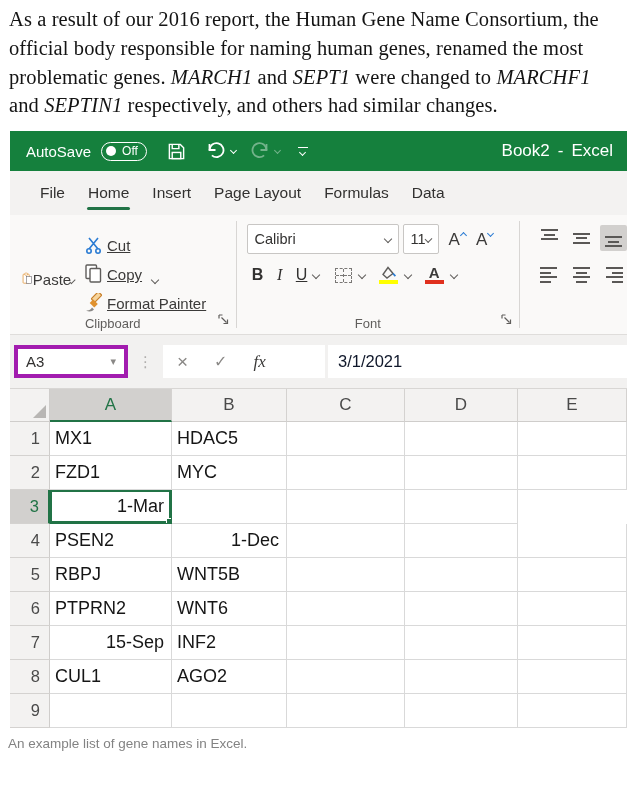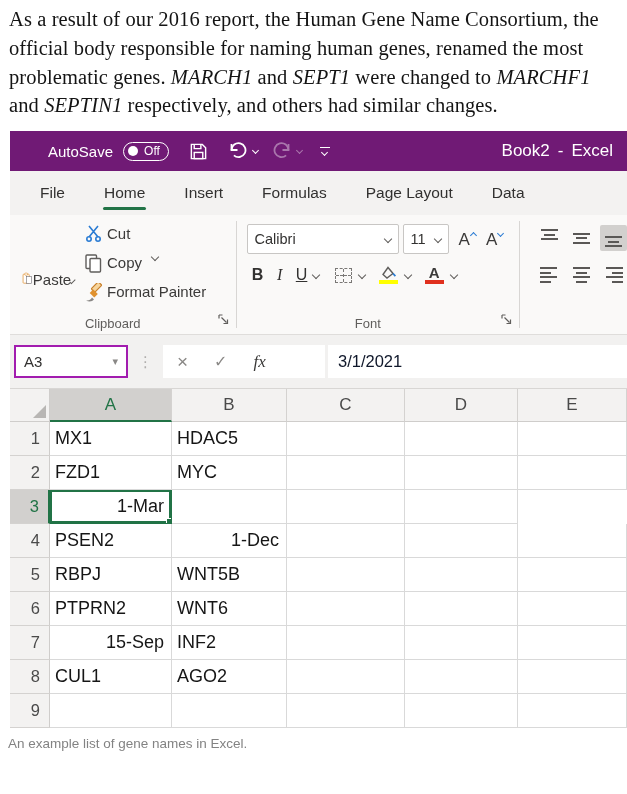--- a/index.html
+++ b/index.html
@@ -8,75 +8,75 @@
 
   
   .intro { padding:5px 10px 0 9px; font-family:"Liberation Serif", serif; font-size:20.5px;
            line-height:28.8px; color:#141414; letter-spacing:0.1px; }
   .intro em { font-style:italic; }
 
   
   .excel { width:617px; margin:11px 0 0 10px; background:#f6f5f4; }
 
   
-  .titlebar { height:40px; background:#701a75; display:flex; align-items:center;
-              color:#ffffff; font-size:15px; padding:0 14px 0 38px; }
+  .titlebar { height:40px; background:#15803d; display:flex; align-items:center;
+              color:#ffffff; font-size:15px; padding:0 14px 0 16px; }
   .autosave-toggle { display:inline-flex; align-items:center; border:1.5px solid #fff;
               border-radius:10px; height:19px; padding:0 8px 0 4px; margin-left:10px; gap:6px; }
   .toggle-knob { width:10px; height:10px; border-radius:50%; background:#fff; }
   .autosave-toggle .state { font-size:12px; }
   .tb-icon { margin-left:20px; display:inline-flex; align-items:center; }
   .tb-icon svg { display:block; }
   .redo { opacity:0.4; margin-left:14px; }
   .chev { display:inline-block; width:6px; height:6px; border-right:1.5px solid #605e5c;
           border-bottom:1.5px solid #605e5c; transform:rotate(45deg); }
   .chev.white { border-color:#fff; }
   .chev.blue  { border-color:#2b7cd3; }
   .chev.up    { transform:rotate(-135deg); }
   .chev.tiny  { width:5px; height:5px; }
   .tb-chev { margin-left:5px; margin-top:-2px; }
   .qat { margin-left:18px; display:inline-flex; flex-direction:column; align-items:center; }
   .qat .bar { width:10px; height:0; border-top:1.6px solid #fff; margin-bottom:2px; }
   .tb-title { margin-left:auto; font-size:17px; display:flex; gap:8px; }
 
   
   .tabrow { height:44px; background:#f3f2f1; display:flex; align-items:center;
-            padding-left:30px; gap:39px; }
+            padding-left:30px; gap:23px; }
   .tab { font-size:15.5px; color:#323130; position:relative; height:44px; line-height:44px;
          cursor:default; white-space:nowrap; }
   .tab.active { font-weight:400; }
   .tab.active::after { content:''; position:absolute; left:-1px; right:-1px; bottom:5px;
          height:3px; background:#217346; border-radius:2px; }
 
   
   .ribbon { height:120px; background:#faf9f8; display:flex; border-bottom:1px solid #dfdddb; }
   .rgroup { position:relative; height:100%; }
   .group-footer { position:absolute; bottom:3px; left:0; right:20px; text-align:center;
                   font-size:13px; color:#605e5c; }
   .launcher { position:absolute; bottom:5px; right:7px; }
   .vdivider { width:1px; background:#d8d6d4; margin:6px 0; }
 
   
   .g-clipboard { width:226px; display:flex; padding:8px 0 0 12px; }
   .paste-btn { display:flex; flex-direction:row; align-items:center; width:52px; }
   .paste-btn .lbl { font-size:15px; color:#3b3a39; margin-top:1px; }
   .paste-btn .chev { margin-top:4px; }
   .clip-items { margin-left:8px; margin-top:2px; }
-  .clip-item { display:flex; align-items:flex-start; height:29px; font-size:15px; color:#3b3a39;
-               white-space:nowrap; }
+  .clip-item { display:flex; align-items:flex-end; height:29px; font-size:15px; color:#3b3a39;
+               white-space:nowrap;text-decoration:underline; }
   .clip-item .ic { width:22px; display:inline-flex; justify-content:center; margin-right:3px; }
   .clip-item .chev { margin-left:10px; }
 
   
   .g-font { width:283px; padding:9px 0 0 10px; }
   .combo { display:inline-flex; align-items:center; background:#fff; border:1px solid #c8c6c4;
            border-radius:2px; height:26px; font-size:14.5px; color:#323130; padding:14px 7px; }
   .combo .chev { margin-left:auto; }
   .combo.family { width:152px; }
-  .combo.size { width:46px; margin-left:4px; }
+  .combo.size { width:36px; margin-left:4px; }
   .sizebtn { display:inline-flex; align-items:flex-start; margin-left:10px; font-size:17px;
              color:#3b3a39; position:relative; top:1px; }
   .sizebtn .chev { margin-left:1px; margin-top:3px; }
   .fontrow2 { margin-top:12px; display:flex; align-items:center; }
   .fmt { font-size:16px; color:#323130; width:22px; text-align:center; }
   .fmt.b { font-weight:700; }
   .fmt.i { font-style:italic; font-family:"Liberation Serif", serif; }
   .fmt.u { text-decoration:underline; }
   .borders-icon { width:17px; height:15px; border:1px dashed #7a7876; position:relative;
                   margin-left:16px; }
@@ -98,21 +98,21 @@
   .abtn i { display:block; height:0; border-top:2px solid #5a5856; }
   .abtn .l { width:17px; } .abtn .s { width:11px; }
   .abtn.j-top { justify-content:flex-start; } .abtn.j-mid { justify-content:center; }
   .abtn.j-bot { justify-content:flex-end; }
   .abtn.a-left { align-items:flex-start; } .abtn.a-ctr { align-items:center; }
   .abtn.a-right { align-items:flex-end; }
 
   
   .formularow { height:54px; background:#f2f1f0; display:flex; align-items:center;
                 padding:0 0 0 4px; border-bottom:1px solid #d8d6d4; }
-  .namebox { width:114px; height:33px; background:#fff; border:2px solid #a21caf;
+  .namebox { width:114px; height:33px; background:#fff; border:4px solid #a21caf;
              display:flex; align-items:center; font-size:15px; color:#323130;
              padding:0 8px; }
   .namebox .caret { margin-left:auto; color:#8a8886; font-family:"DejaVu Sans", sans-serif;
              font-size:11px; }
   .fdots { color:#b0aeac; font-size:15px; margin:0 10px; font-family:"DejaVu Sans", sans-serif; }
   .fxbox { height:33px; background:#fff; display:flex; align-items:center; width:162px;
            padding:0 14px; gap:26px; }
   .fxbox .x { color:#8a8886; font-size:19px; line-height:1; }
   .fxbox .ck { color:#8a8886; font-size:16px; font-family:"DejaVu Sans", sans-serif; }
   .fxbox .fx { font-family:"Liberation Serif", serif; font-style:italic; font-size:17px;
@@ -193,22 +193,22 @@
         <span>Book2</span>
         <span>-</span>
         <span>Excel</span>
       </span>
     </div>
 
     <div class="tabrow">
         <div class="tab">File</div>
         <div class="tab active">Home</div>
         <div class="tab">Insert</div>
+        <div class="tab">Page Layout</div>
         <div class="tab">Formulas</div>
-        <div class="tab">Page Layout</div>
         <div class="tab">Data</div>
       </div>
 
     <div class="ribbon">
 
       <div class="rgroup g-clipboard">
         <div class="paste-btn">
           <svg width="30" height="33" viewBox="0 0 30 33">
             <rect x="3" y="4.5" width="17" height="25" rx="2" fill="#ffffff" stroke="#e0912e" stroke-width="2"></rect>
             <rect x="8" y="1.5" width="7" height="6" rx="1" fill="#ffffff" stroke="#e0912e" stroke-width="1.6"></rect>

